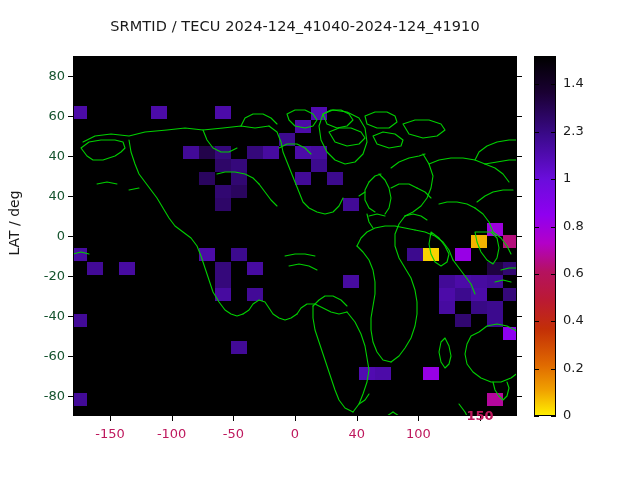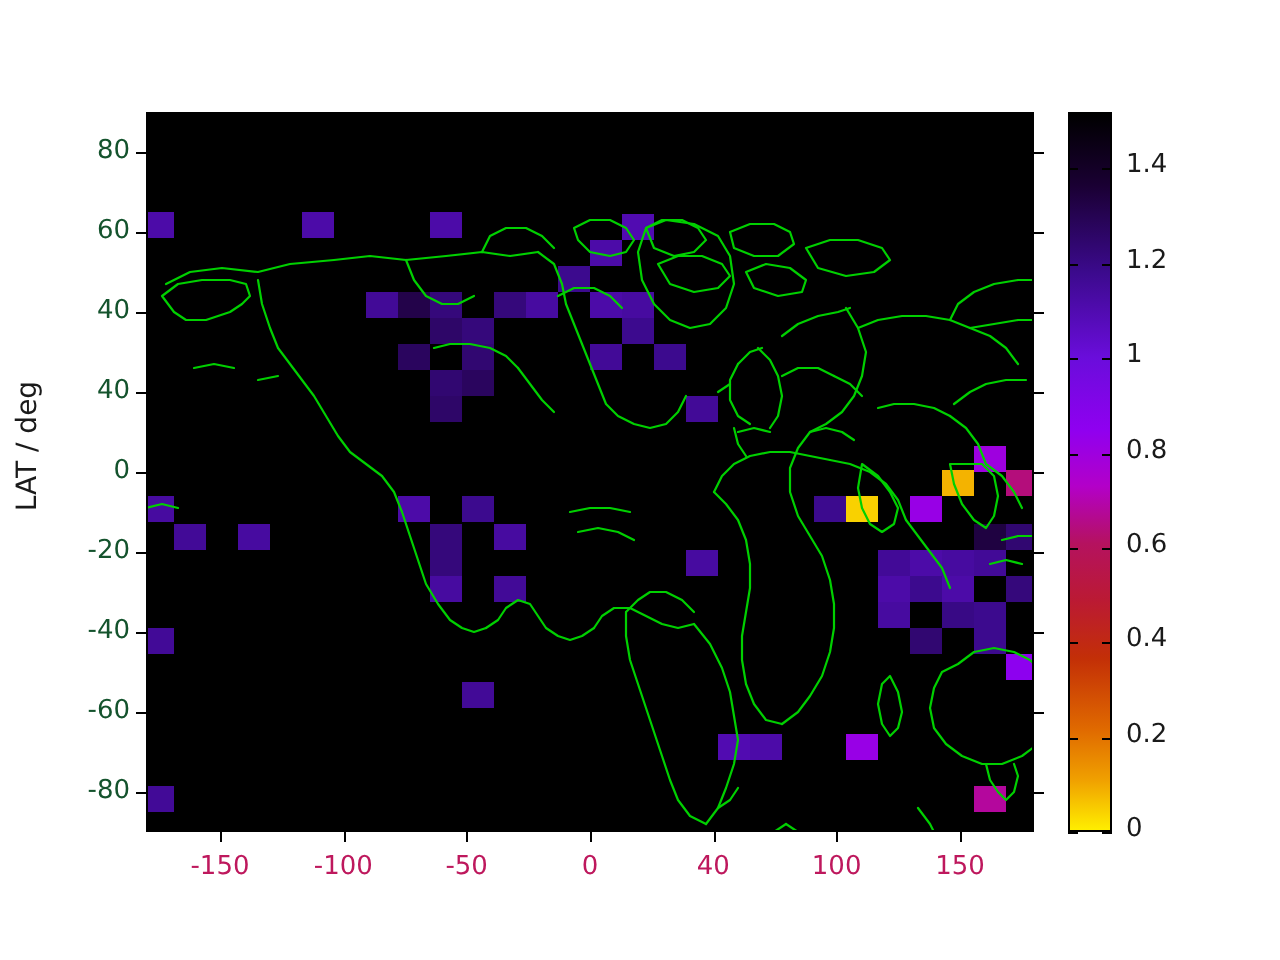--- a/index.html
+++ b/index.html
@@ -35,20 +35,21 @@
         box-sizing:border-box;border:1px solid #000;}
   #cbar-grad{position:absolute;left:0;top:0;width:100%;height:100%;}
   .ctick{position:absolute;width:5px;height:1px;background:#000;}
   .clab{position:absolute;font-size:13px;color:#1a1a1a;left:563px;width:50px;text-align:left;}
 </style>
 </head>
 <body>
 
 <div id="root">
 
+  <div class="title">SRMTID / TECU 2024-124_41040-2024-124_41910</div>
 
   <div id="plot">
     <div id="cells">
         <div class="cell" style="left: -2.46667px; top: 49.5px; width: 16.0333px; height: 13px; background: rgb(76, 11, 168);"></div>
         <div class="cell" style="left: 77.7px; top: 49.5px; width: 16.0333px; height: 13px; background: rgb(76, 11, 168);"></div>
         <div class="cell" style="left: 141.833px; top: 49.5px; width: 16.0333px; height: 13px; background: rgb(76, 11, 168);"></div>
         <div class="cell" style="left: 109.767px; top: 89.5px; width: 16.0333px; height: 13px; background: rgb(66, 10, 151);"></div>
         <div class="cell" style="left: 125.8px; top: 89.5px; width: 16.0333px; height: 13px; background: rgb(35, 3, 74);"></div>
         <div class="cell" style="left: 141.833px; top: 89.5px; width: 16.0333px; height: 13px; background: rgb(53, 8, 123);"></div>
         <div class="cell" style="left: 141.833px; top: 102.5px; width: 16.0333px; height: 13px; background: rgb(46, 6, 104);"></div>
@@ -217,21 +218,21 @@
       <div class="tick xtick" style="left: 295px; top: 56px;"></div>
       <div class="xlab" style="left: 265px; top: 426px;">0</div>
       <div class="tick xtick" style="left: 356.667px; top: 416px;"></div>
       <div class="tick xtick" style="left: 356.667px; top: 56px;"></div>
       <div class="xlab" style="left: 326.667px; top: 426px;">40</div>
       <div class="tick xtick" style="left: 418.333px; top: 416px;"></div>
       <div class="tick xtick" style="left: 418.333px; top: 56px;"></div>
       <div class="xlab" style="left: 388.333px; top: 426px;">100</div>
       <div class="tick xtick" style="left: 480px; top: 416px;"></div>
       <div class="tick xtick" style="left: 480px; top: 56px;"></div>
-      <div class="xlab" style="left: 450px; top: 426px;">150</div>
+      <div class="xlab" style="left: 450px; top: 408px; font-weight: bold;">150</div>
       <div class="tick ytick" style="left: 68px; top: 396px;"></div>
       <div class="tick ytick" style="left: 517px; top: 396px;"></div>
       <div class="ylab" style="left: 19px; top: 388px;">-80</div>
       <div class="tick ytick" style="left: 68px; top: 356px;"></div>
       <div class="tick ytick" style="left: 517px; top: 356px;"></div>
       <div class="ylab" style="left: 19px; top: 348px;">-60</div>
       <div class="tick ytick" style="left: 68px; top: 316px;"></div>
       <div class="tick ytick" style="left: 517px; top: 316px;"></div>
       <div class="ylab" style="left: 19px; top: 308px;">-40</div>
       <div class="tick ytick" style="left: 68px; top: 276px;"></div>
@@ -273,19 +274,19 @@
       <div class="ctick" style="left: 551px; top: 273.895px;"></div>
       <div class="clab" style="top: 264.895px;">0.6</div>
       <div class="ctick" style="left: 534px; top: 226.526px;"></div>
       <div class="ctick" style="left: 551px; top: 226.526px;"></div>
       <div class="clab" style="top: 217.526px;">0.8</div>
       <div class="ctick" style="left: 534px; top: 179.158px;"></div>
       <div class="ctick" style="left: 551px; top: 179.158px;"></div>
       <div class="clab" style="top: 170.158px;">1</div>
       <div class="ctick" style="left: 534px; top: 131.789px;"></div>
       <div class="ctick" style="left: 551px; top: 131.789px;"></div>
-      <div class="clab" style="top: 122.789px;">1.2</div>
+      <div class="clab" style="top: 122.789px;">2.3</div>
       <div class="ctick" style="left: 534px; top: 84.4211px;"></div>
       <div class="ctick" style="left: 551px; top: 84.4211px;"></div>
       <div class="clab" style="top: 75.4211px;">1.4</div>
     </div>
 
 </div>
 
 </body></html>

